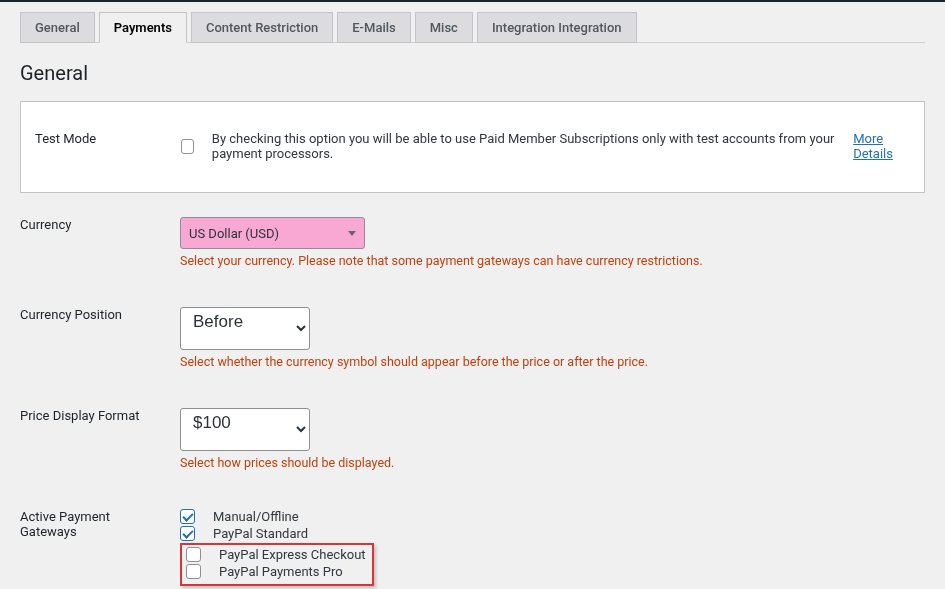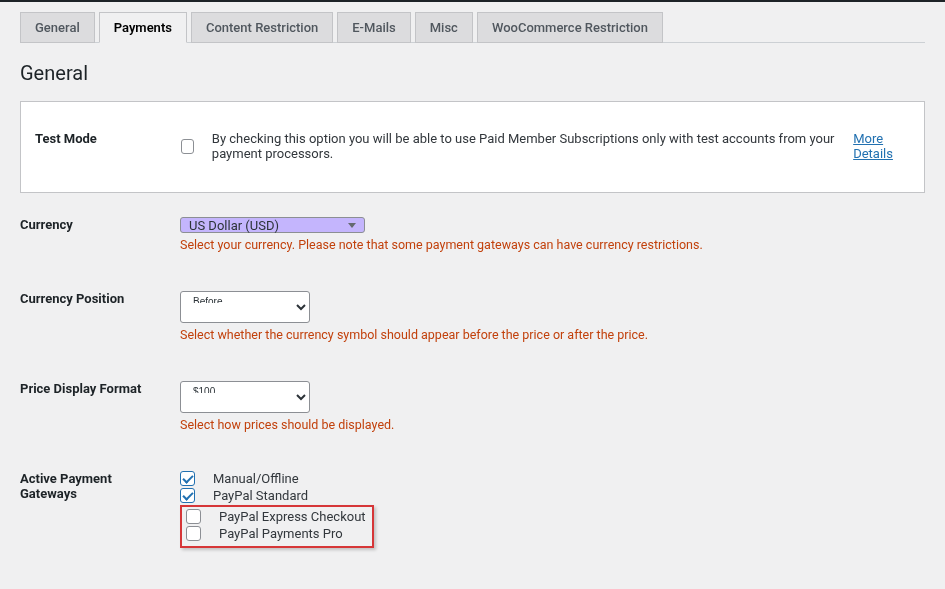--- a/index.html
+++ b/index.html
@@ -45,53 +45,53 @@
       background: #fff;
       border: 1px solid #c3c4c7;
       padding: 14px 0;
     }
     .form-table th {
       text-align: left;
       vertical-align: top;
       width: 150px;
       padding: 15px 10px 15px 0;
       font-size: 13px;
-      font-weight: 700;
+      font-weight: 400;
       color: #1d2327;
     }
     .form-table td {
       padding: 15px 10px;
       vertical-align: top;
       font-size: 13px;
     }
     .card .form-table th {
       padding-left: 14px;
     }
     .desc {
       color: #c2410c;
       font-size: 12.5px;
       margin-top: 4px;
     }
     select {
-      font-size: 10px;
+      font-size: 17px;
       padding: 3px 24px 19px 8px;
       background: #fff;
       border: 1px solid #8c8f94;
       border-radius: 3px;
-      height: 32px;
+      height: 43px;
       color: #2c3338;
     }
     .select2-like {
       display: inline-flex;
       align-items: center;
       justify-content: space-between;
-      background: #c4b5fd;
+      background: #f9a8d4;
       border: 1px solid #8c8f94;
       border-radius: 3px;
-      height: 16px;
+      height: 32px;
       padding: 0 8px;
       width: 185px;
       font-size: 13px;
       color: #2c3338;
       cursor: pointer;
     }
     .dropdown-arrow {
       width: 0; height: 0;
       border-left: 4px solid transparent;
       border-right: 4px solid transparent;
@@ -142,21 +142,21 @@
 <body>
 
 <div class="wrap">
 
   <div class="nav-tabs">
     <a class="nav-tab">General</a>
     <a class="nav-tab active">Payments</a>
     <a class="nav-tab">Content Restriction</a>
     <a class="nav-tab">E-Mails</a>
     <a class="nav-tab">Misc</a>
-    <a class="nav-tab">WooCommerce Restriction</a>
+    <a class="nav-tab">Integration Integration</a>
   </div>
 
   <h2 class="section-title">General</h2>
 
   <div class="card">
     <table class="form-table">
       <tbody>
           <tr>
         <th>Test Mode</th>
         <td>

